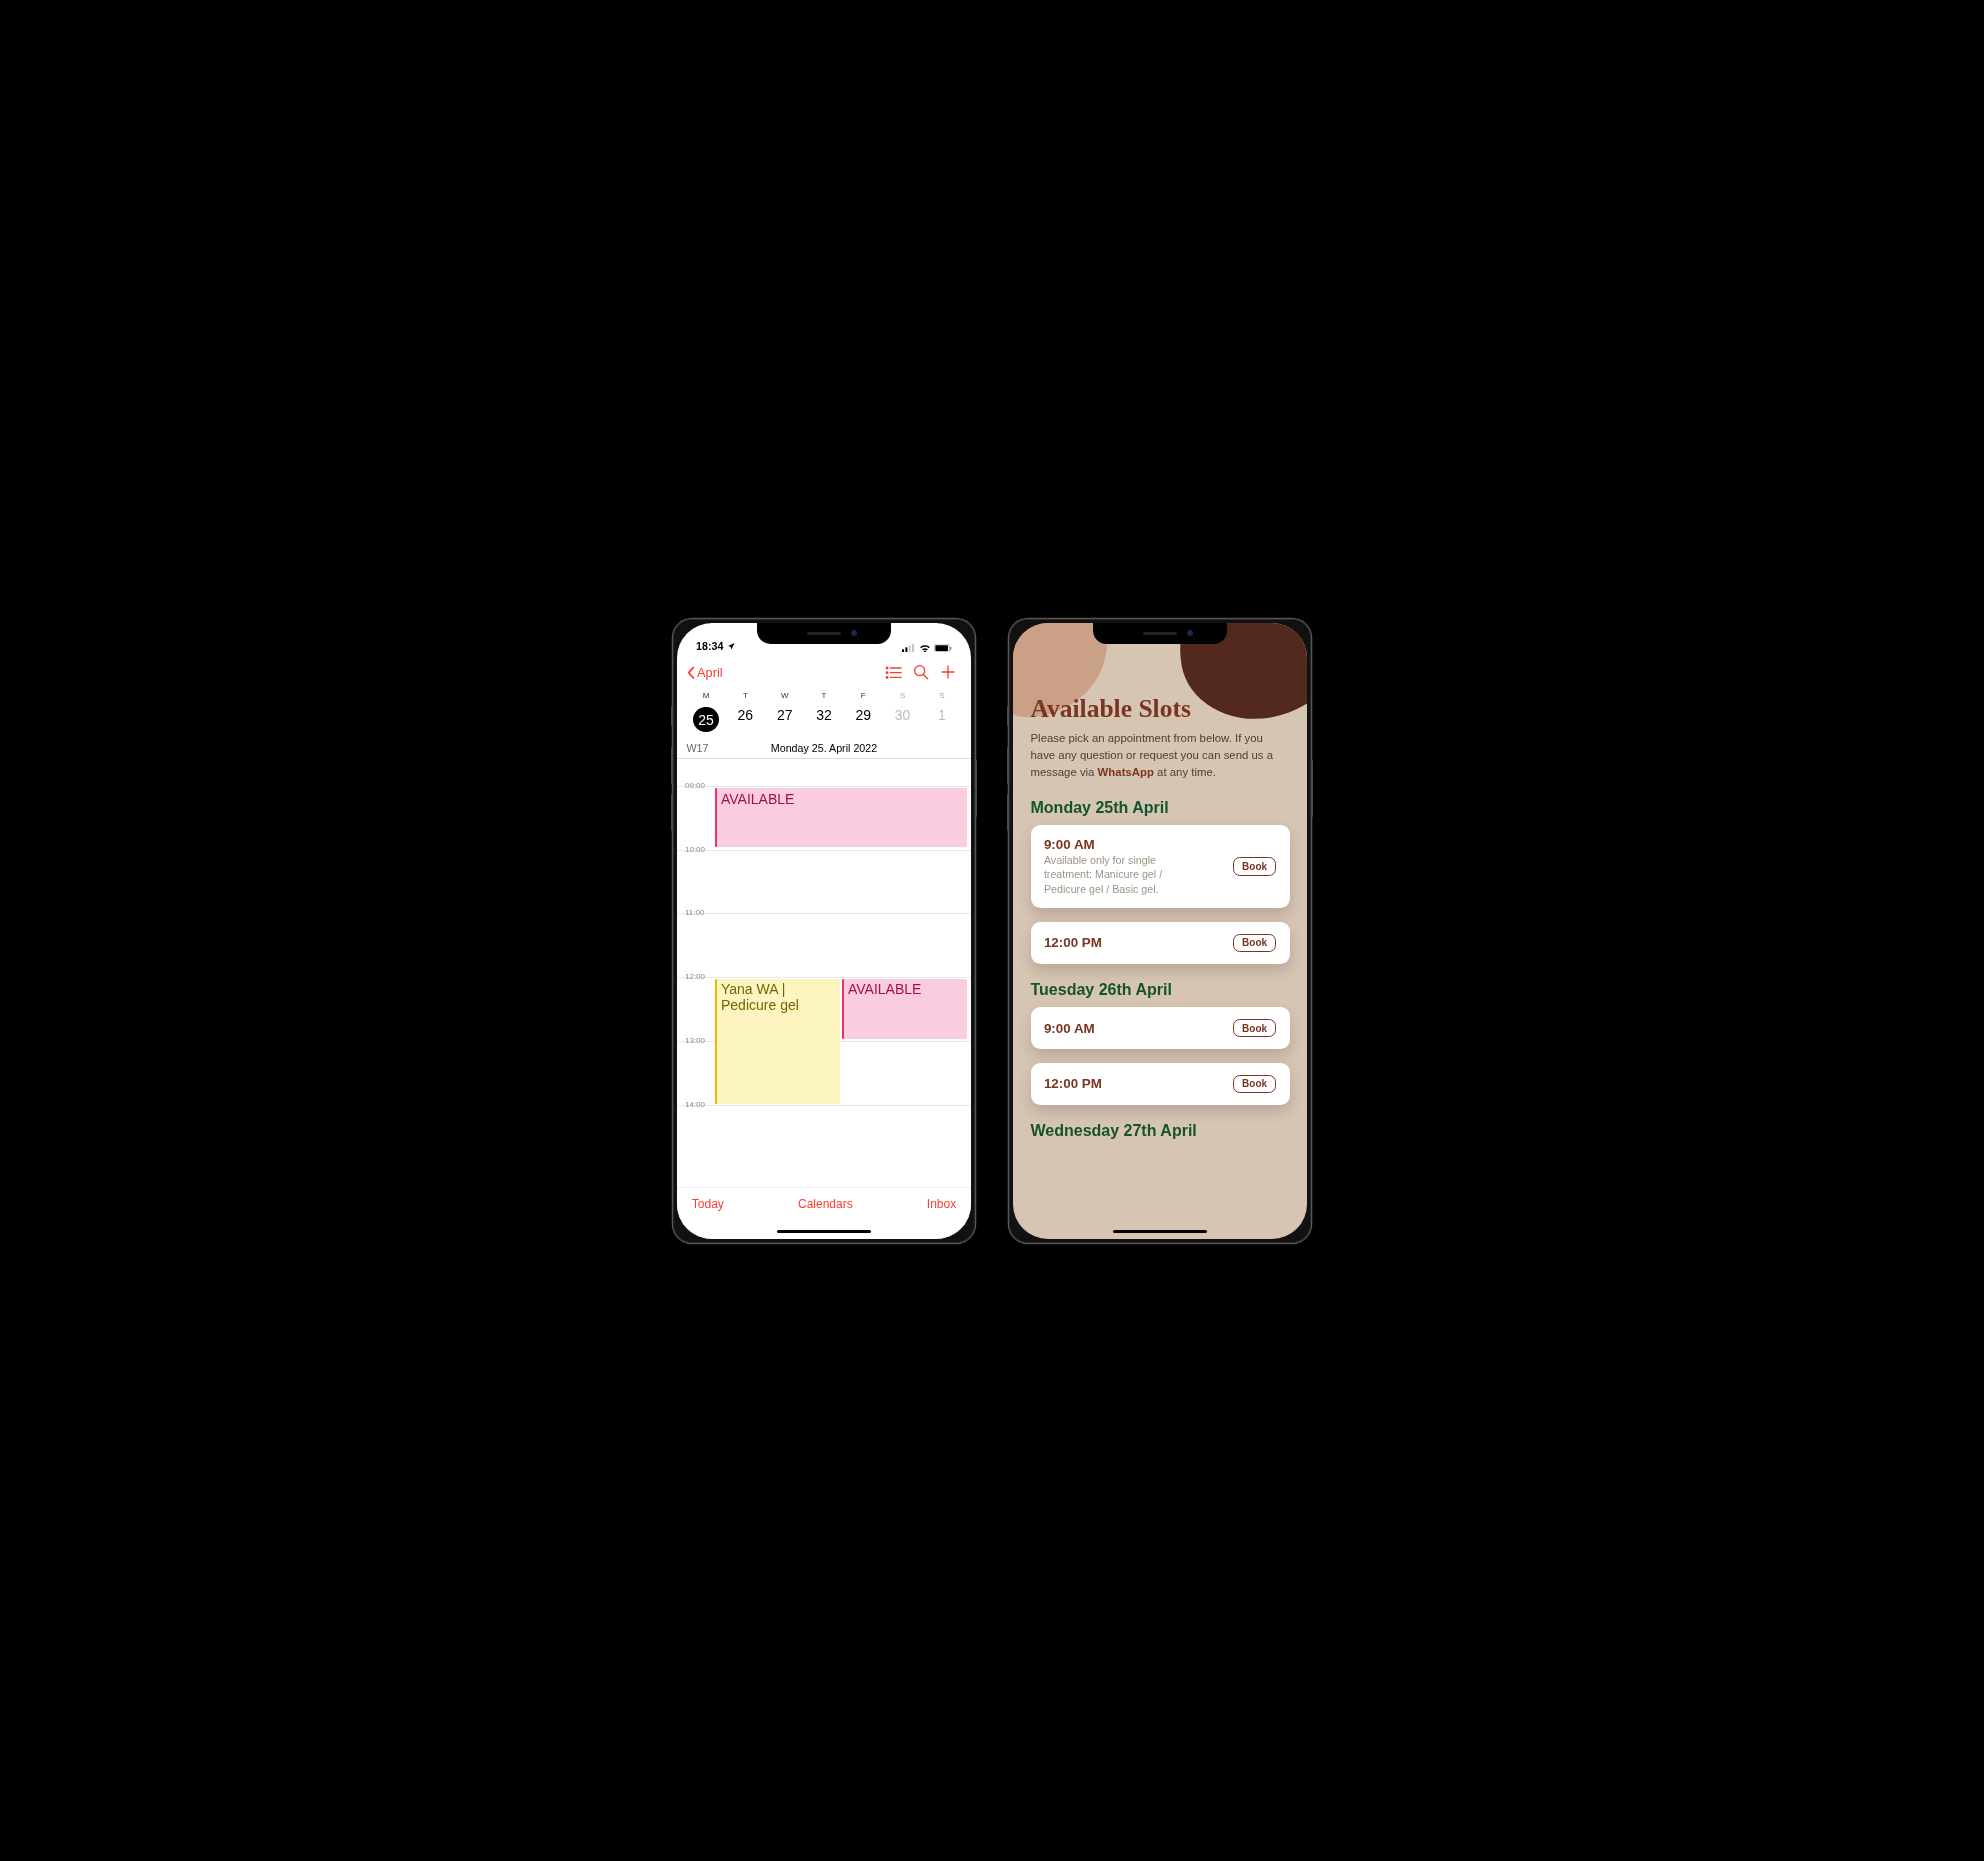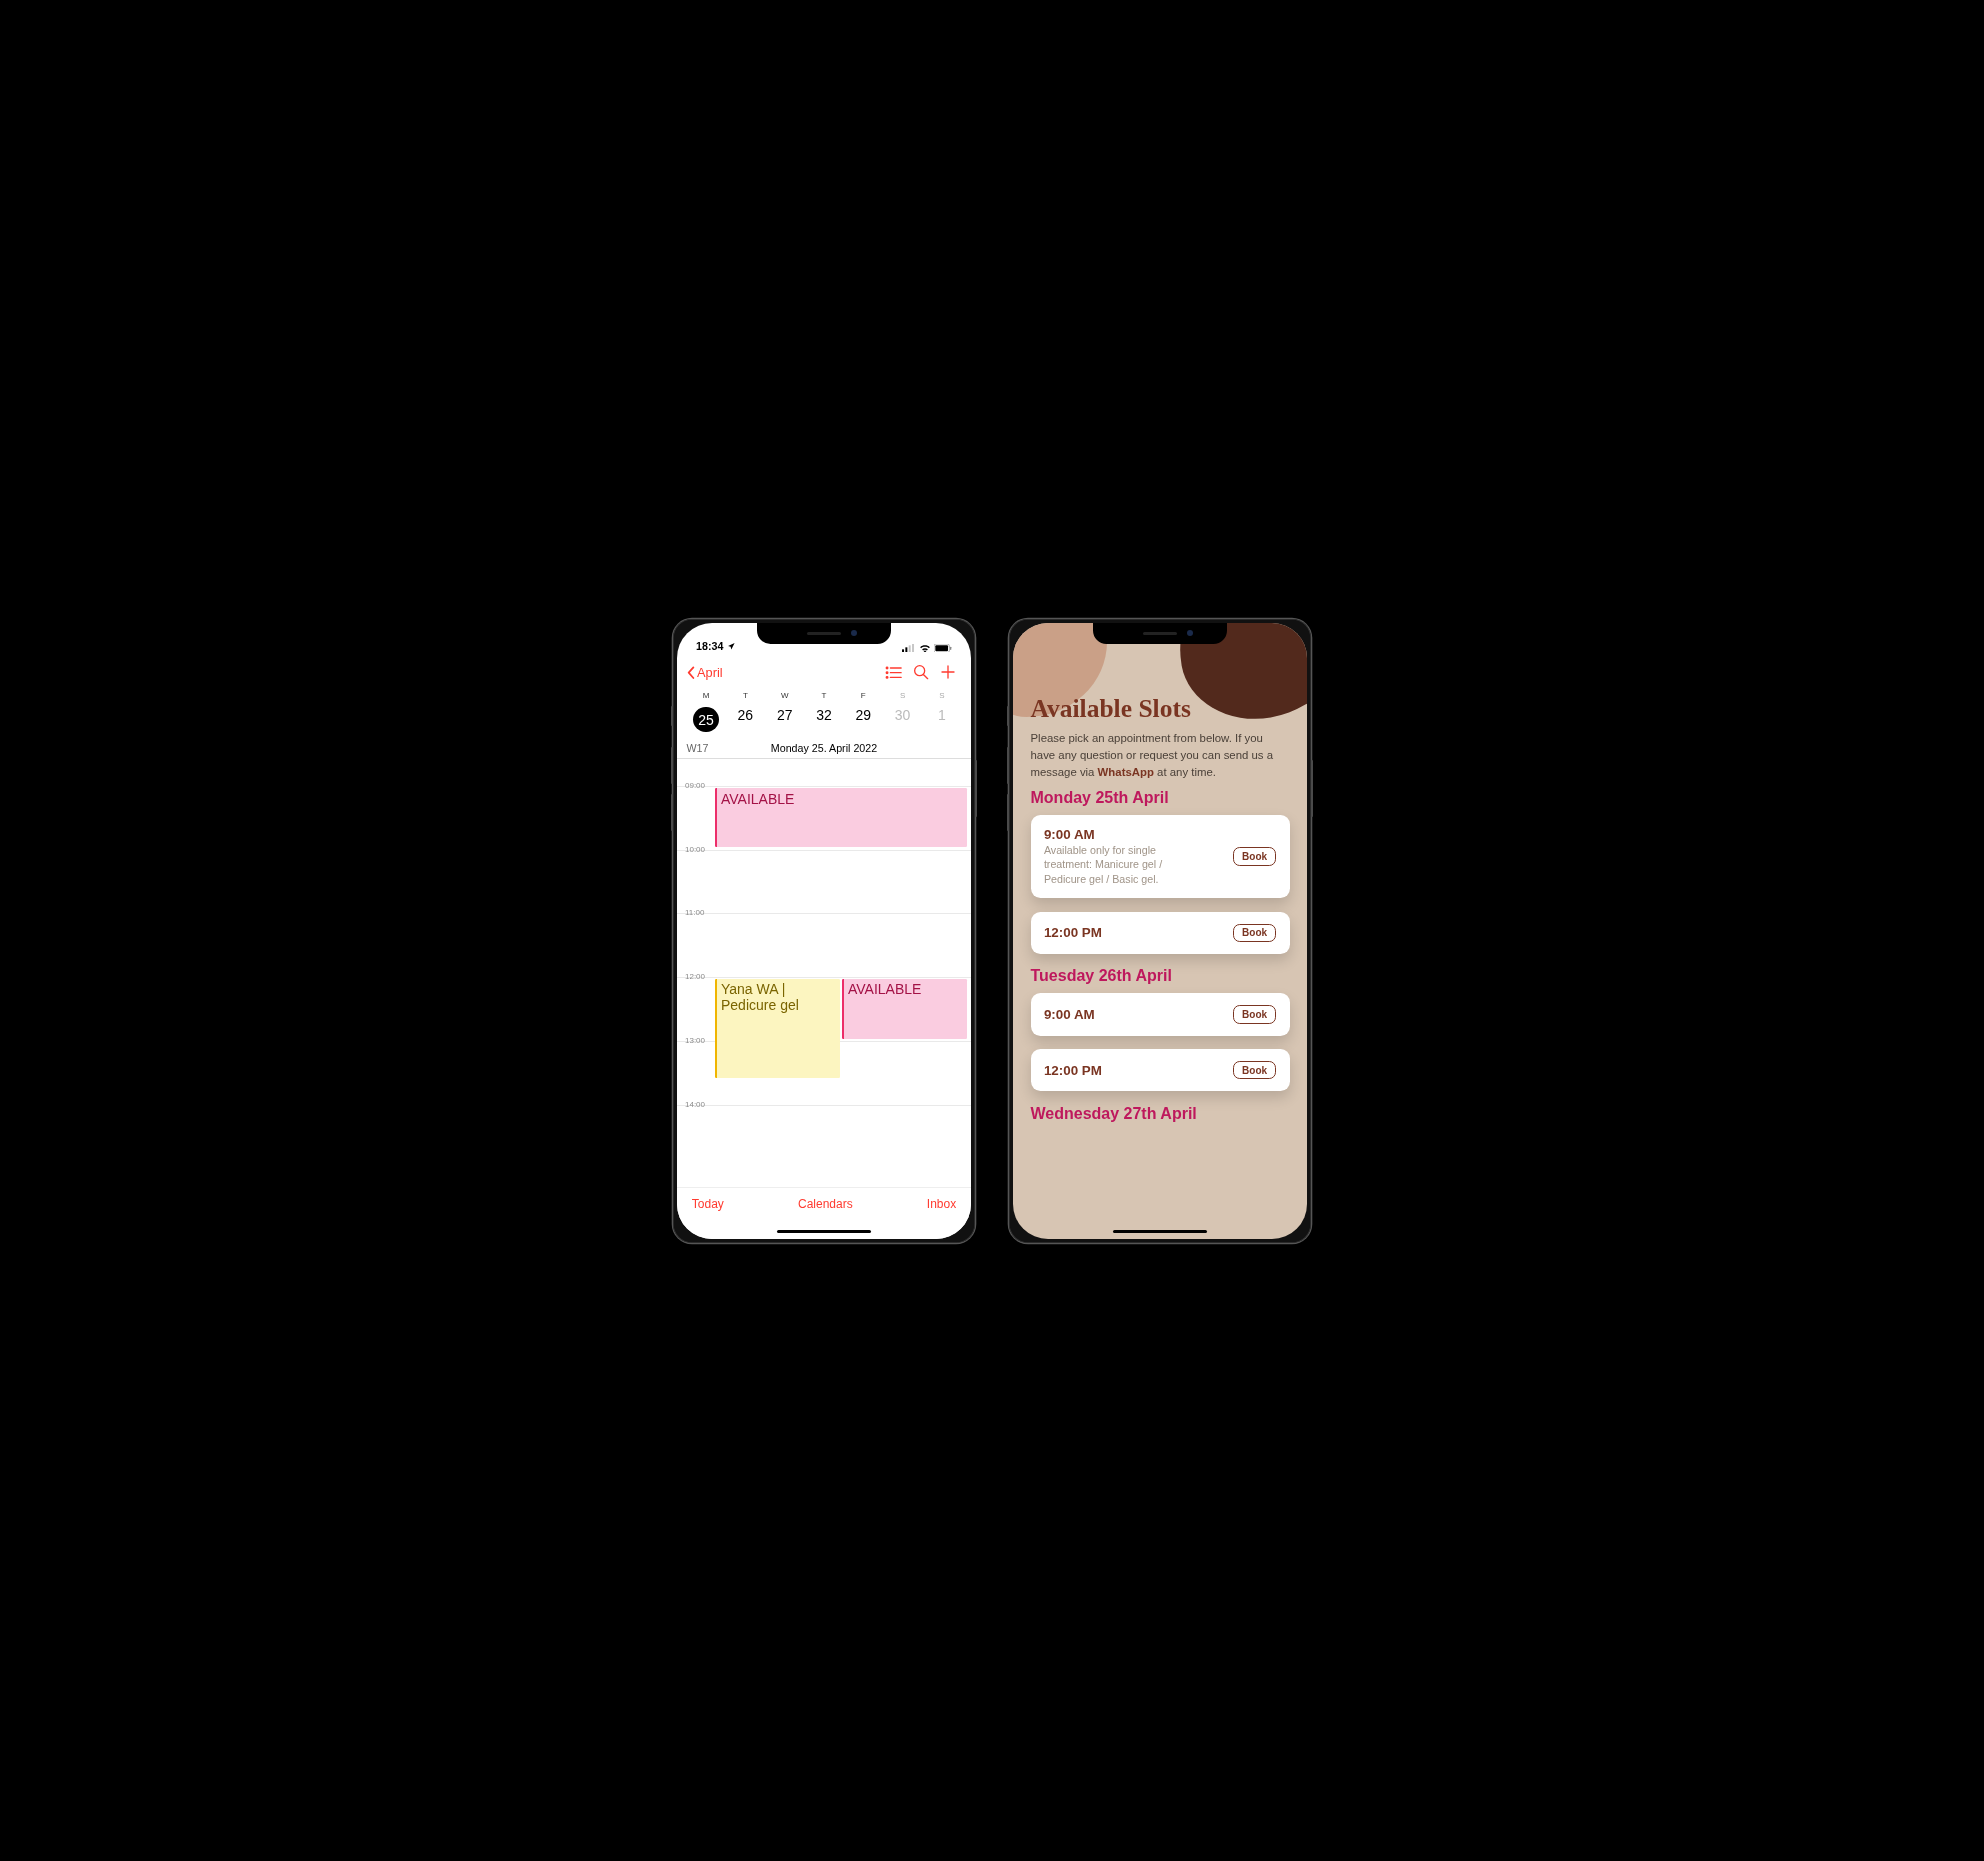--- a/index.html
+++ b/index.html
@@ -181,21 +181,21 @@
   font-family: Georgia, "Times New Roman", serif;
   font-size: 25.5px;
   font-weight: 700;
   color: #7a3522;
 
 }
 .bk-desc { color: #4a4038; font-size: 11.4px; line-height: 1.5; margin-top: 6.7px; }
 .bk-desc a { color: #7a3522; text-decoration: none; font-weight: 600; }
 
 .bk-day-title {
-  color: #be185d; font-size: 16px; font-weight: 700; margin-top: 7px; margin-bottom: 8px;
+  color: #14532d; font-size: 16px; font-weight: 700; margin-top: 17px; margin-bottom: 8px;
 }
 .bk-card {
   background: #fff;
   border-radius: 9.4px;
   padding: 12px 13.4px;
   display: flex;
   align-items: center;
   box-shadow: 0 6.7px 13.4px rgba(0,0,0,0.15);
   margin-bottom: 13.4px;
   gap: 28px;
@@ -337,21 +337,21 @@
       <div class="cal-hour" style="top:282px">
           <span class="lbl">13:00</span>
         </div>
       <div class="cal-hour" style="top:346px">
           <span class="lbl">14:00</span>
         </div>
 
       <div class="cal-event ev-avail" style="top:29.5px;left:38px;right:4px;height:59px">
         <span>AVAILABLE</span>
       </div>
-      <div class="cal-event ev-booking" style="top:220px;left:38px;width:125px;height:99px">
+      <div class="cal-event ev-booking" style="top:220px;left:38px;width:125px;height:125px">
         <span>Yana WA | Pedicure gel</span>
       </div>
       <div class="cal-event ev-avail" style="top:220px;left:165px;right:4px;height:60px">
         <span>AVAILABLE</span>
       </div>
     </div>
 
     <div class="cal-footer">
       <span>Today</span>
       <span>Calendars</span>

